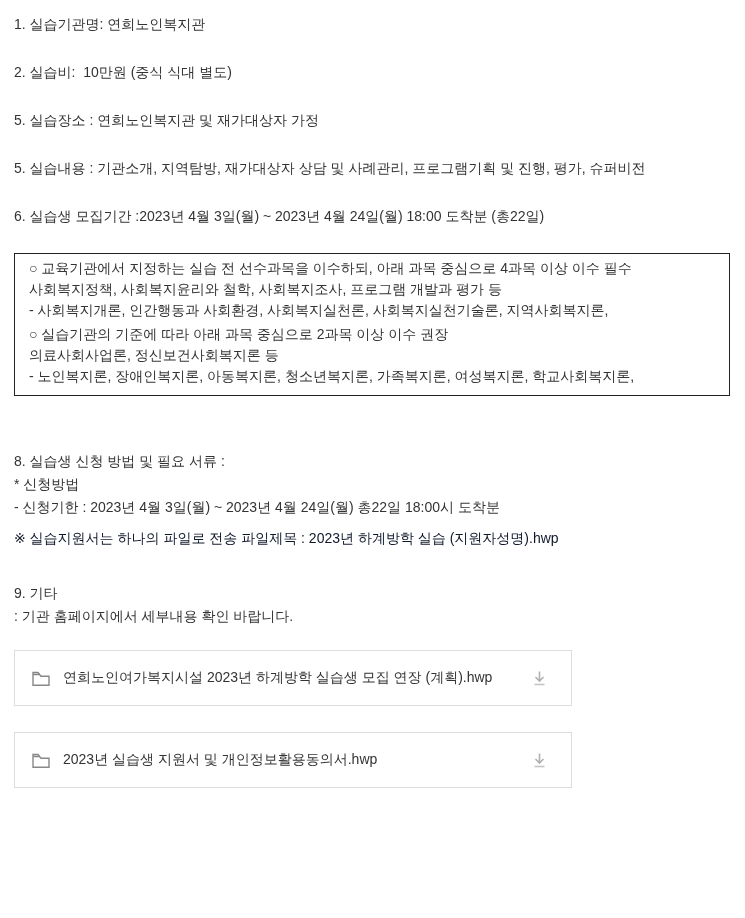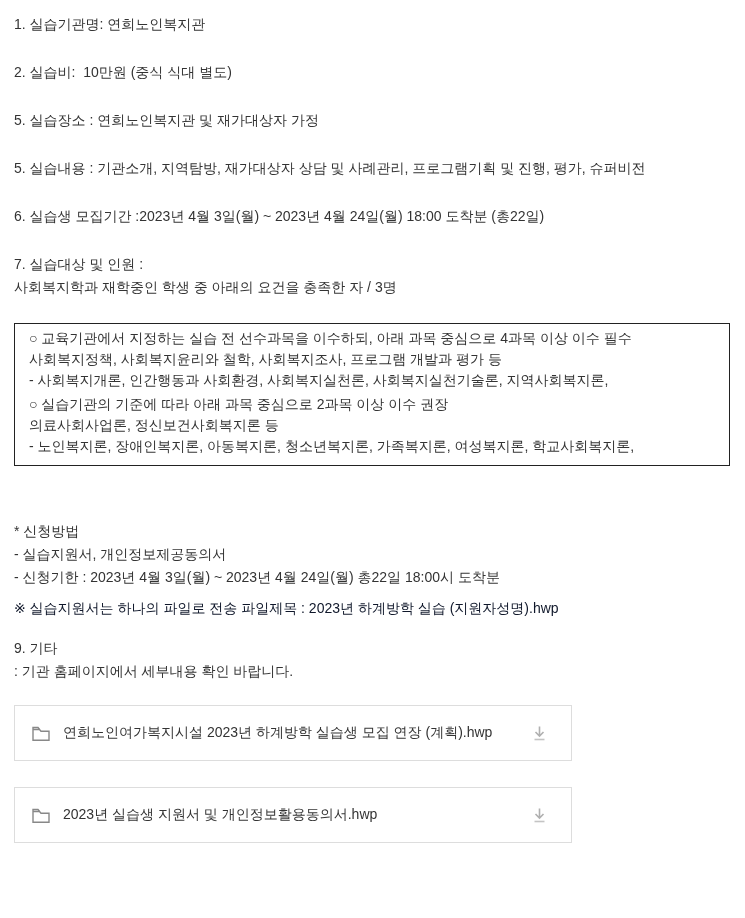--- a/index.html
+++ b/index.html
@@ -26,21 +26,21 @@
     margin-top: 24px;
     border: 1px solid #222222;
     padding: 4px 14px 8px 14px;
   }
   .req-box p { line-height: 21px; }
   .req-group2 { margin-top: 3px; }
 
   .sec8 { margin-top: 54px; }
   .note-line { color: #0f172a; margin-top: 8px; }
 
-  .sec9 { margin-top: 17px; }
+  .sec9 { margin-top: 32px; }
 
   .attachments { margin-top: 22px; text-align: center; }
   .attach-card {
     width: 558px;
     height: 56px;
     border: 1px solid #dddddd;
     background: #ffffff;
     display: flex;
     align-items: center;
     padding-left: 17px;
@@ -63,41 +63,37 @@
 <body>
 
 <div class="content">
 
   <p class="item">1. 실습기관명: 연희노인복지관</p>
   <p class="item">2. 실습비:  10만원 (중식 식대 별도)</p>
   <p class="item">5. 실습장소 : 연희노인복지관 및 재가대상자 가정</p>
   <p class="item">5. 실습내용 : 기관소개, 지역탐방, 재가대상자 상담 및 사례관리, 프로그램기획 및 진행, 평가, 슈퍼비전</p>
   <p class="item">6. 실습생 모집기간 :2023년 4월 3일(월) ~ 2023년 4월 24일(월) 18:00 도착분 (총22일)</p>
 
-  <div class="sec7">
-    <p>7. 실습대상 및 인원 :</p>
-    <p>사회복지학과 재학중인 학생 중 아래의 요건을 충족한 자 / 3명</p>
-  </div>
 
   <div class="req-box">
     <div>
       <p>○ 교육기관에서 지정하는 실습 전 선수과목을 이수하되, 아래 과목 중심으로 4과목 이상 이수 필수</p>
       <p>사회복지정책, 사회복지윤리와 철학, 사회복지조사, 프로그램 개발과 평가 등</p>
       <p>- 사회복지개론, 인간행동과 사회환경, 사회복지실천론, 사회복지실천기술론, 지역사회복지론,</p>
     </div>
     <div class="req-group2">
       <p>○ 실습기관의 기준에 따라 아래 과목 중심으로 2과목 이상 이수 권장</p>
       <p>의료사회사업론, 정신보건사회복지론 등</p>
       <p>- 노인복지론, 장애인복지론, 아동복지론, 청소년복지론, 가족복지론, 여성복지론, 학교사회복지론,</p>
     </div>
   </div>
 
   <div class="sec8">
+    <p>8. 실습생 신청 방법 및 필요 서류 :</p>
     <p>* 신청방법</p>
-    <p>- 실습지원서, 개인정보제공동의서</p>
     <p>- 신청기한 : 2023년 4월 3일(월) ~ 2023년 4월 24일(월) 총22일 18:00시 도착분</p>
     <p class="note-line">※ 실습지원서는 하나의 파일로 전송 파일제목 : 2023년 하계방학 실습 (지원자성명).hwp</p>
   </div>
 
   <div class="sec9">
     <p>9. 기타</p>
     <p>: 기관 홈페이지에서 세부내용 확인 바랍니다.</p>
   </div>
 
   <div class="attachments">

